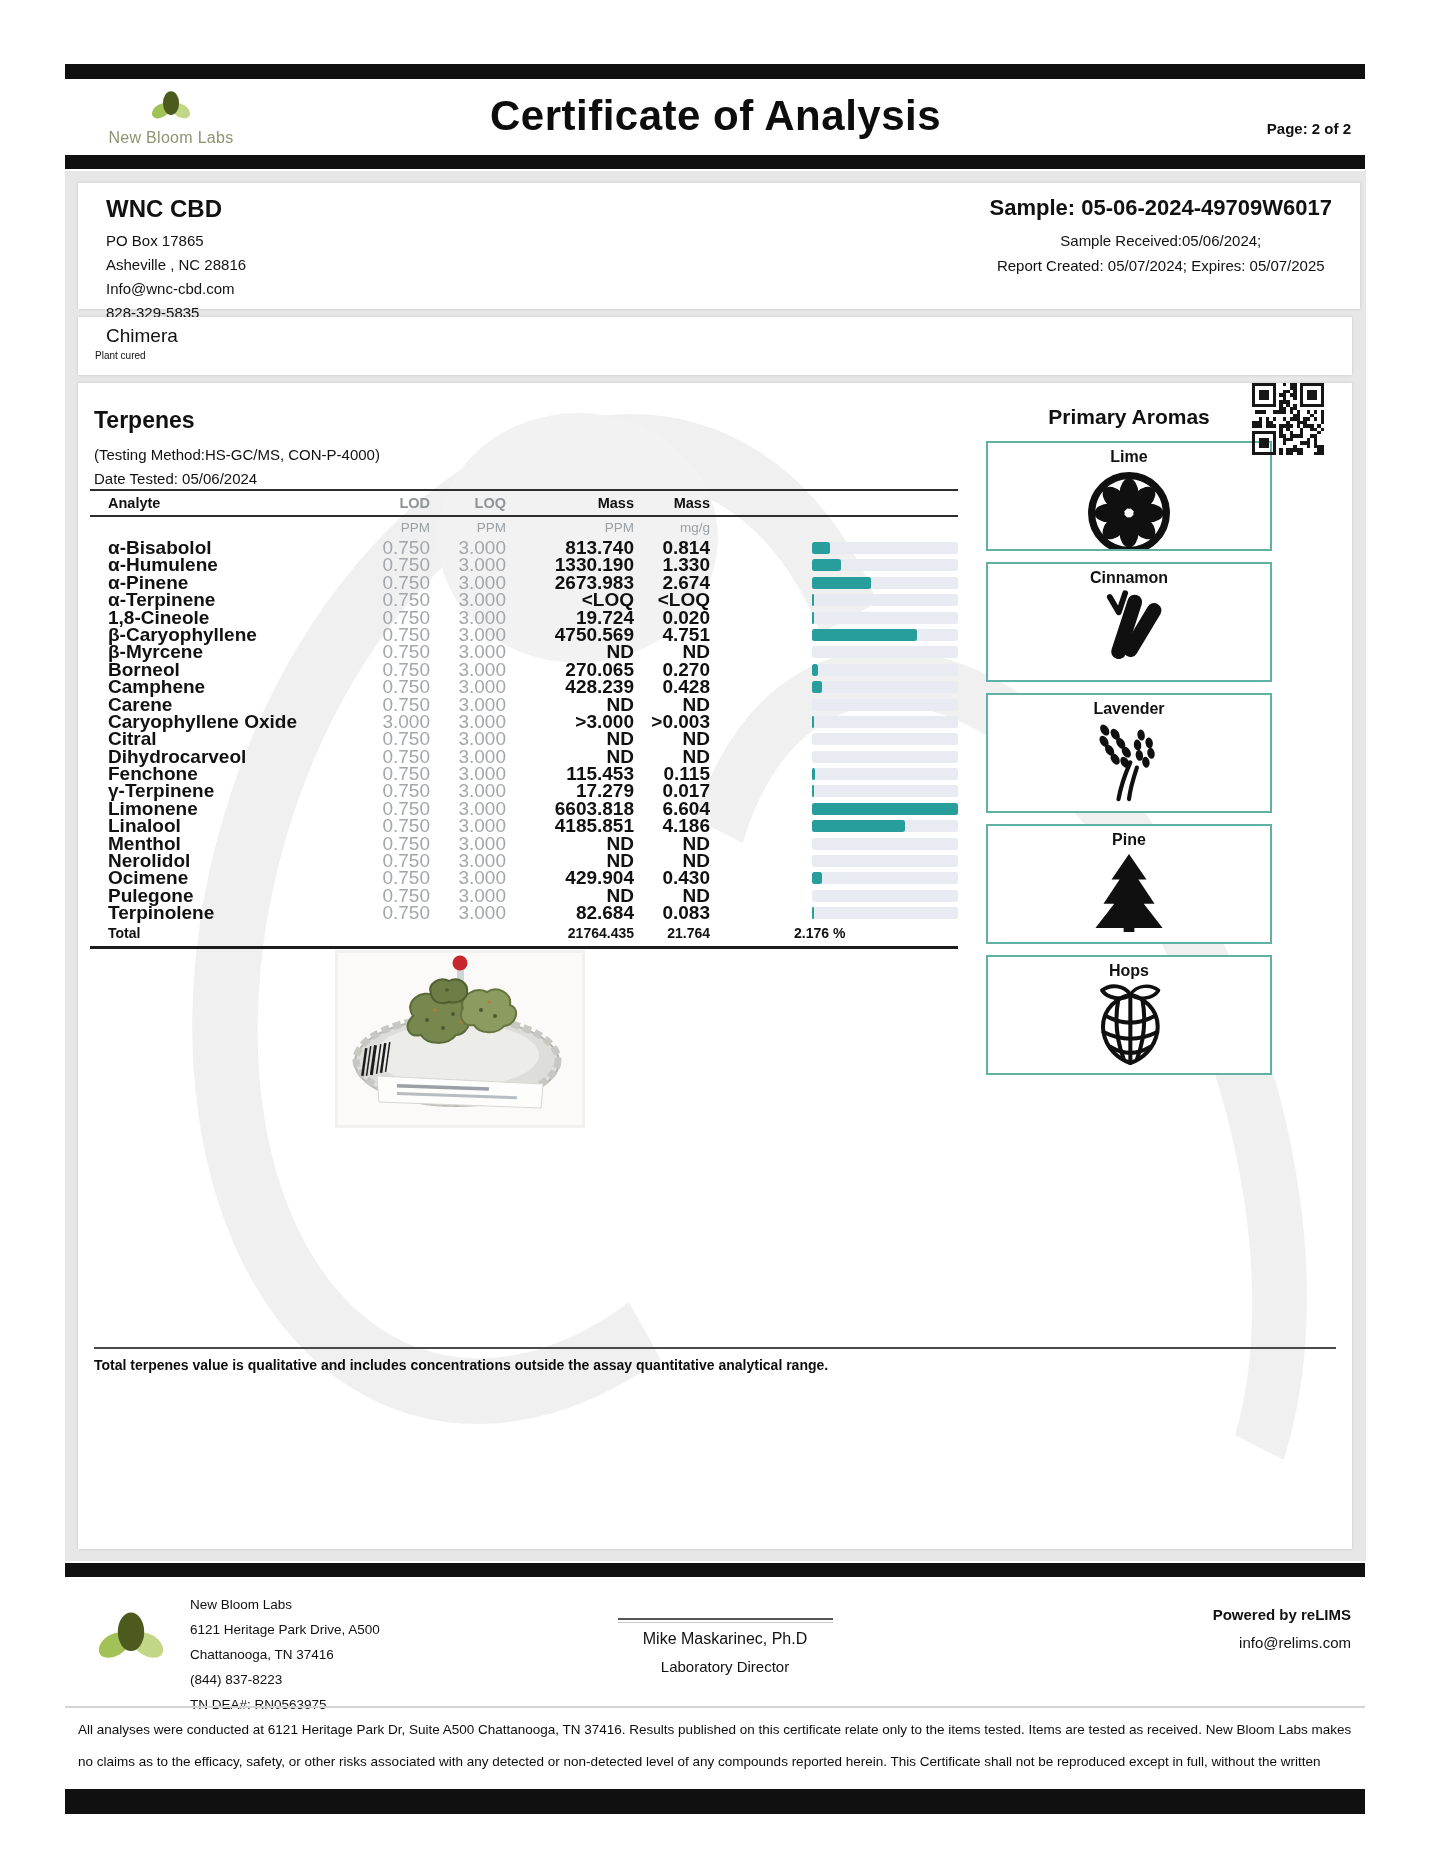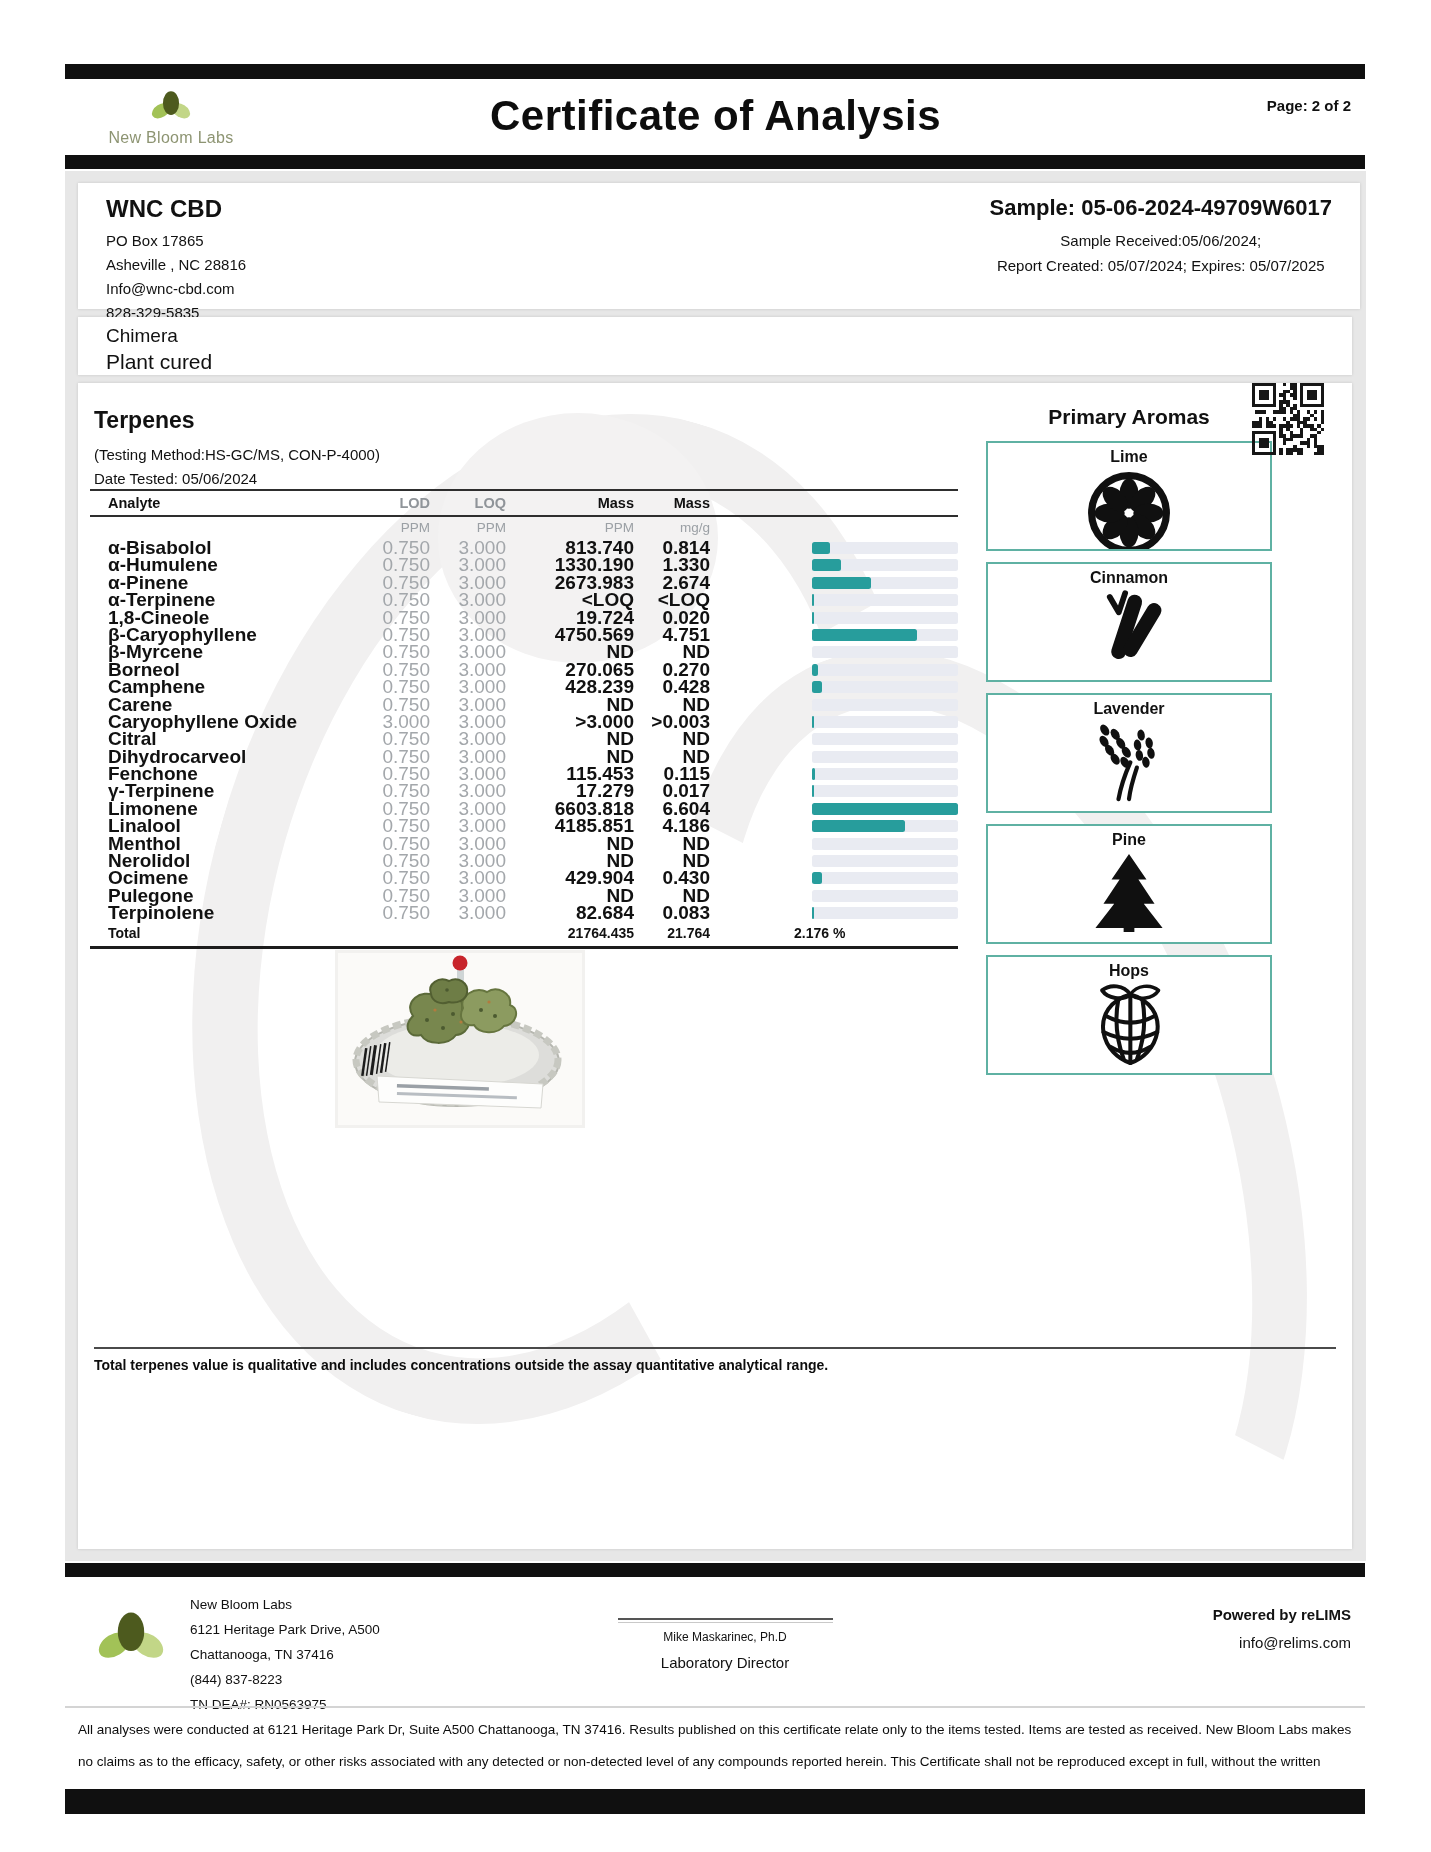--- a/index.html
+++ b/index.html
@@ -10,40 +10,40 @@
   #bar2{top:155px;height:14px;}
   #bar3{top:1563px;height:14px;}
   #bar4{top:1789px;height:25px;}
 
   
   .logo-block{position:absolute;top:86px;left:96px;width:150px;text-align:center;}
   .logo-block svg{display:block;margin:0 auto;}
   .logo-text{font-size:16px;color:#8d9472;margin-top:1px;letter-spacing:.3px;}
   .doc-title{position:absolute;top:92px;left:0;right:0;text-align:center;
              font-size:42px;font-weight:bold;color:#0d0d0d;letter-spacing:.5px;}
-  .page-label{position:absolute;top:97px;right:80px;font-size:15px;font-weight:bold;}
+  .page-label{position:absolute;top:120px;right:80px;font-size:15px;font-weight:bold;}
 
   
   .content{position:absolute;top:171px;left:65px;width:1301px;height:1390px;background:#e7e7e7;}
   .card{position:absolute;left:13px;width:1274px;background:#fff;box-shadow:0 0 3px rgba(0,0,0,.14);}
   #card-client{top:12px;height:126px;padding-left:8px;}
   #card-product{top:146px;height:58px;}
   #card-main{top:212px;height:1166px;}
 
   
   .client-left{position:absolute;left:28px;top:12px;}
   .client-name{font-size:24px;font-weight:bold;margin-bottom:9px;}
   .client-line{font-size:15px;margin-bottom:7px;}
   .client-right{position:absolute;right:28px;top:12px;text-align:center;}
   .sample-id{font-size:22px;font-weight:bold;margin-bottom:11px;}
   .sample-line{font-size:15px;margin-bottom:8px;}
 
   
   .product-name{position:absolute;left:28px;top:8px;font-size:19px;font-weight:normal;}
-  .product-type{position:absolute;left:28px;top:33px;font-size:21px;}
+  .product-type{position:absolute;left:17px;top:33px;font-size:10px;}
 
   
   #card-main{overflow:hidden;}
   .wm{position:absolute;border-radius:50%;}
   .wm1{left:130px;top:20px;width:560px;height:900px;border:66px solid #f1f0f0;border-right-color:transparent;transform:rotate(16deg);}
   .wm2{left:620px;top:250px;width:470px;height:900px;border:56px solid #f1f0f0;border-left-color:transparent;border-bottom-color:transparent;transform:rotate(-18deg);}
   .wm3{left:360px;top:30px;width:280px;height:250px;background:#f3f2f2;}
 
   .terp-title{position:absolute;left:16px;top:24px;font-size:23px;font-weight:bold;}
   .terp-method{position:absolute;left:16px;top:63px;font-size:15px;}
@@ -80,21 +80,21 @@
   .photo{position:absolute;left:257px;top:567px;width:250px;height:178px;}
 
   .note-divider{position:absolute;left:16px;top:964px;width:1242px;border-top:2px solid #4a4a4a;}
   .note-text{position:absolute;left:16px;top:974px;font-size:14px;color:#0d0d0d;font-weight:bold;}
 
   
   .f-logo{position:absolute;left:95px;top:1606px;}
   .f-lab{position:absolute;left:190px;top:1592px;font-size:13.5px;line-height:25px;}
   .f-sig{position:absolute;left:560px;top:1618px;width:330px;text-align:center;}
   .sig-line{width:215px;margin:0 auto 7px;border-top:2px solid #555;border-bottom:1px solid #c9c9c9;height:2px;}
-  .sig-name{font-size:12px;margin-bottom:10px;}
+  .sig-name{font-size:16px;margin-bottom:10px;}
   .sig-role{font-size:15px;}
   .f-powered{position:absolute;right:80px;top:1606px;text-align:right;}
   .powered-line1{font-size:15px;font-weight:bold;margin-bottom:11px;}
   .powered-line2{font-size:15px;}
   .f-divider{position:absolute;left:65px;right:66px;top:1706px;border-top:2px solid #d4d4d4;}
   .disclaimer{position:absolute;left:78px;top:1714px;width:1276px;font-size:13.5px;line-height:32px;color:#0d0d0d;}
 </style>
 </head>
 <body>
 

